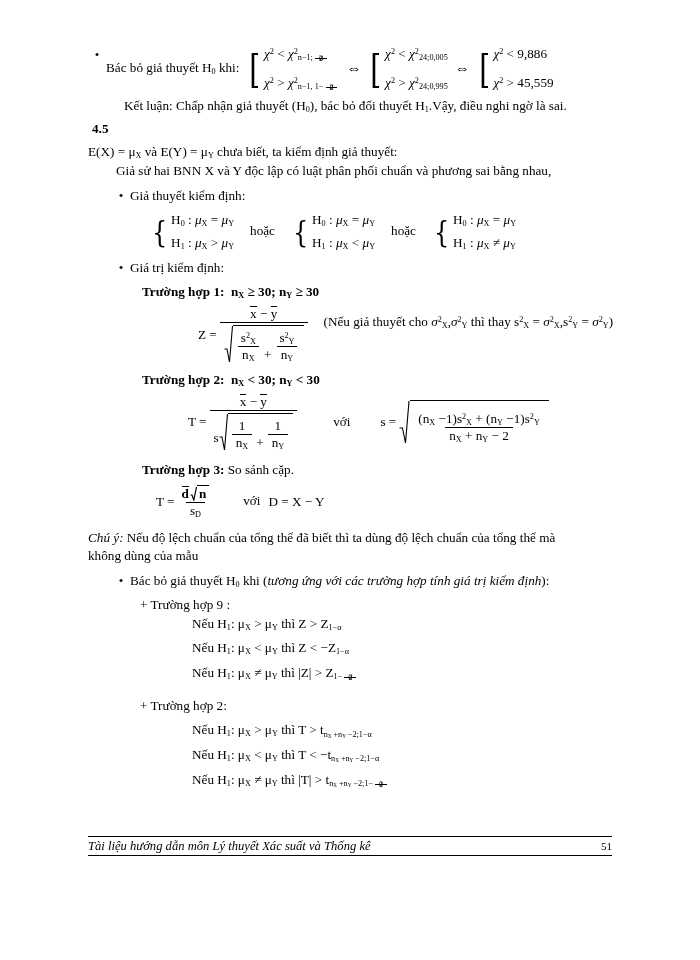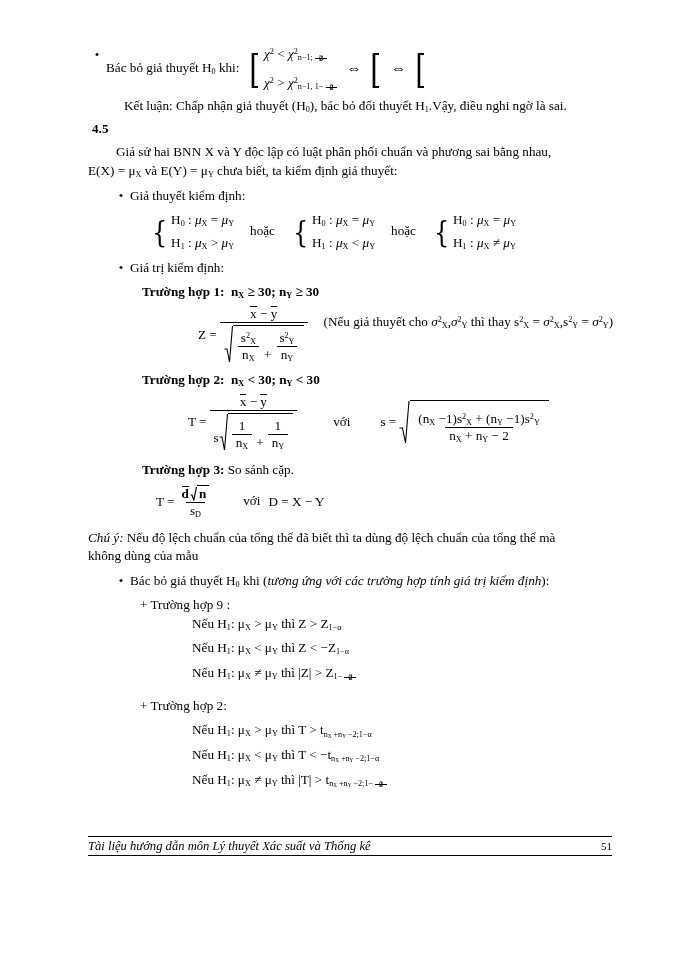--- a/index.html
+++ b/index.html
@@ -200,45 +200,69 @@
                       <span class="den">2</span>
                     </span></sub>
               </span>
             </span>
           </span>
 
           <span class="iff">⇔</span>
 
           <span class="brk-sys math">
             <span class="bkglyph">[</span>
+            <span class="rows">
+              <span>
+                <span class="mi">χ</span><sup class="s">2</sup>
+                <span>&lt;</span>
+                <span class="mi">χ</span><sup class="s">2</sup><sub class="s">24;0,005</sub>
+              </span>
+              <span>
+                <span class="mi">χ</span><sup class="s">2</sup>
+                <span>&gt;</span>
+                <span class="mi">χ</span><sup class="s">2</sup><sub class="s">24;0,995</sub>
+              </span>
+            </span>
           </span>
 
           <span class="iff">⇔</span>
 
           <span class="brk-sys math">
             <span class="bkglyph">[</span>
+            <span class="rows">
+              <span>
+                <span class="mi">χ</span><sup class="s">2</sup>
+                <span>&lt;</span>
+                <span>9,886</span>
+              </span>
+              <span>
+                <span class="mi">χ</span><sup class="s">2</sup>
+                <span>&gt;</span>
+                <span>45,559</span>
+              </span>
+            </span>
           </span>
         </div>
       </div>
     </div>
 
     <div class="txt" style="margin-top:6px; padding-left:36px;">
       <span>Kết luận: Chấp nhận giả thuyết (H</span><sub class="s">0</sub><span>), bác bỏ đối thuyết H</span><sub class="s">1</sub><span>.Vậy, điều nghi ngờ là sai.</span>
     </div>
 
     <div class="row" style="margin-top:4px;">
       <span class="txt bold" style="width:56px; padding-left:4px;">4.5</span>
     </div>
 
     <div class="txt just" style="margin-top:5px;">
+      <div>
+        <span>E(X) = μ</span><sub class="s">X</sub><span> và E(Y) = μ</span><sub class="s">Y</sub><span> chưa biết, ta kiểm định giả thuyết:</span>
+      </div>
       <div style="text-indent:28px;">
         <span>Giả sử hai BNN X  và Y độc lập có luật phân phối chuẩn và phương sai bằng nhau,</span>
-      </div>
-      <div>
-        <span>E(X) = μ</span><sub class="s">X</sub><span> và E(Y) = μ</span><sub class="s">Y</sub><span> chưa biết, ta kiểm định giả thuyết:</span>
       </div>
     </div>
 
     <div class="bullet-row" style="margin-top:6px; padding-left:24px;">
       <div class="bullet-dot">•</div>
       <div class="bullet-body txt">Giả thuyết kiểm định:</div>
     </div>
 
     <div class="row" style="margin-top:6px; padding-left:62px;">
 

